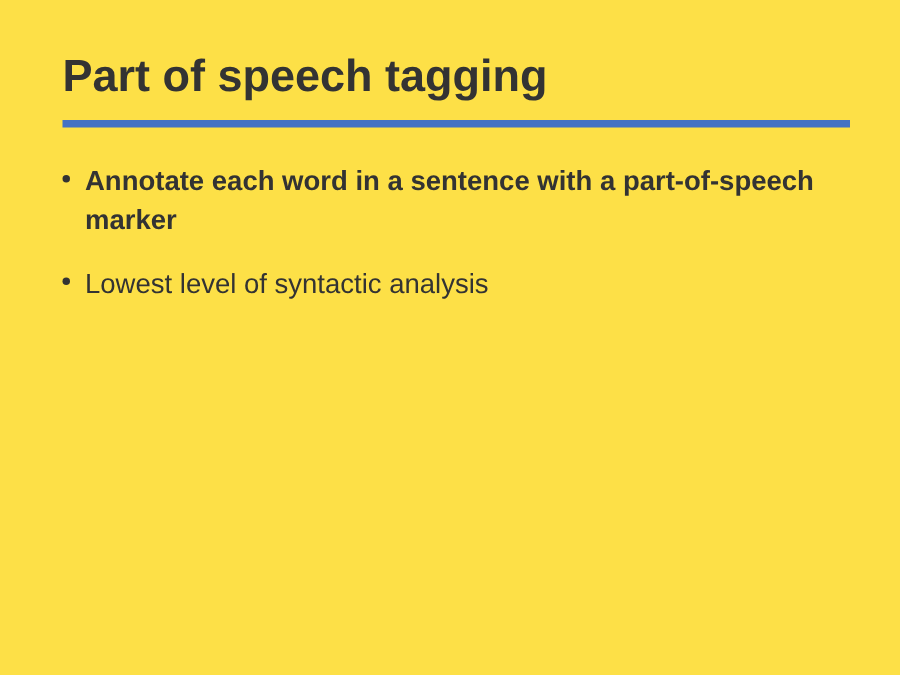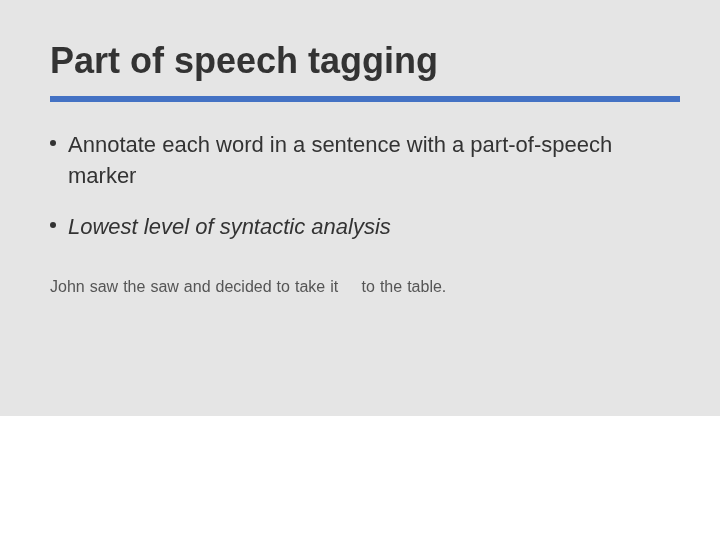--- a/index.html
+++ b/index.html
@@ -6,22 +6,22 @@
     body {
       width: 720px;
       height: 540px;
       background: #ffffff;
       font-family: Arial, Helvetica, sans-serif;
       overflow: hidden;
     }
 
     .slide {
       width: 720px;
-      height: 416px;
-      background: #e5e5e5;
+      height: 540px;
+      background: #fde047;
       padding: 40px 40px 30px 50px;
       position: relative;
     }
 
     .title {
       font-size: 36px;
       font-weight: bold;
       color: #333333;
       margin-bottom: 14px;
     }
@@ -37,41 +37,41 @@
       margin-bottom: 20px;
     }
 
     .bullet-item {
       font-size: 22px;
       color: #333333;
       line-height: 1.4;
       padding-left: 18px;
       position: relative;
       margin-bottom: 6px;
+      font-weight: bold;
     }
 
     .bullet-item::before {
       content: '';
       position: absolute;
       left: 0;
       top: 10px;
       width: 6px;
       height: 6px;
       background: #333;
       border-radius: 50%;
     }
 
     .bullet-item-second {
       font-size: 22px;
       color: #333333;
       line-height: 1.4;
       padding-left: 18px;
       position: relative;
       margin-bottom: 36px;
-      font-style: italic;
     }
 
     .bullet-item-second::before {
       content: '';
       position: absolute;
       left: 0;
       top: 10px;
       width: 6px;
       height: 6px;
       background: #333;
@@ -122,32 +122,17 @@
 
   <div class="bullet-section">
     <div class="bullet-item-second">
       <span>Lowest level of syntactic analysis</span>
     </div>
   </div>
 
   <div class="examples-section">
     <table class="example-table">
       <tbody>
-        <tr>
-          <td class="word-cell">John</td>
-          <td class="word-cell">saw</td>
-          <td class="word-cell">the</td>
-          <td class="word-cell">saw</td>
-          <td class="word-cell">and</td>
-          <td class="word-cell">decided</td>
-          <td class="word-cell">to</td>
-          <td class="word-cell">take</td>
-          <td class="word-cell">it</td>
-          <td class="word-cell">&nbsp;&nbsp;&nbsp;</td>
-          <td class="word-cell">to</td>
-          <td class="word-cell">the</td>
-          <td class="word-cell">table.</td>
-        </tr>
       </tbody>
     </table>
   </div>
 
 </div>
 
 </body></html>

